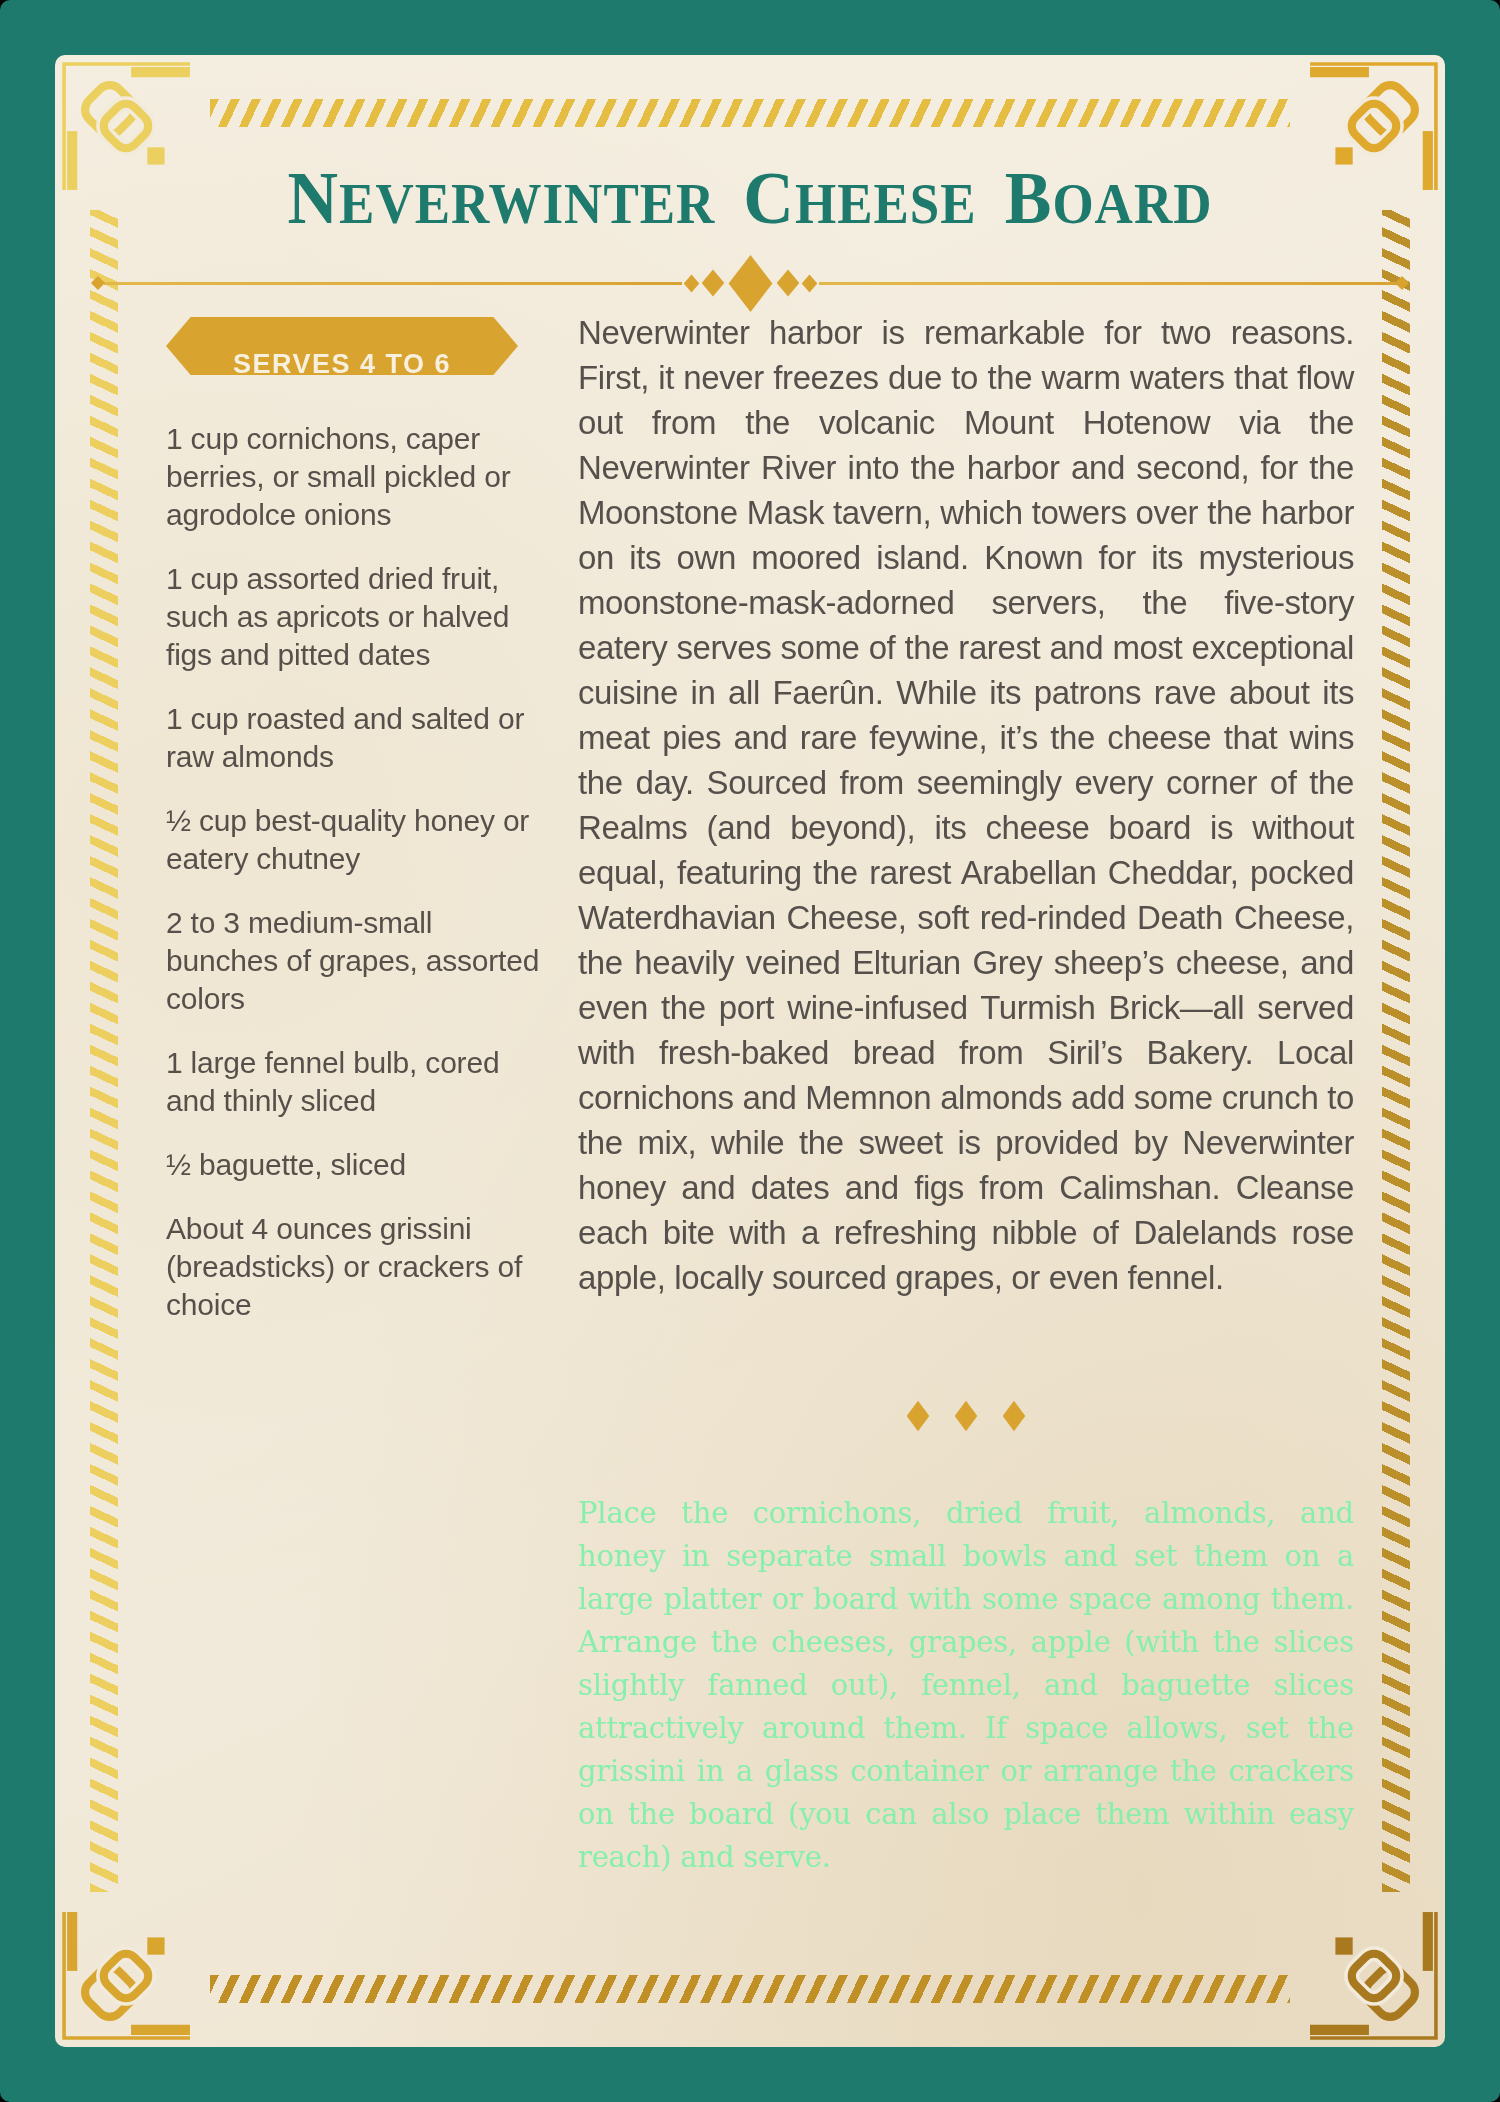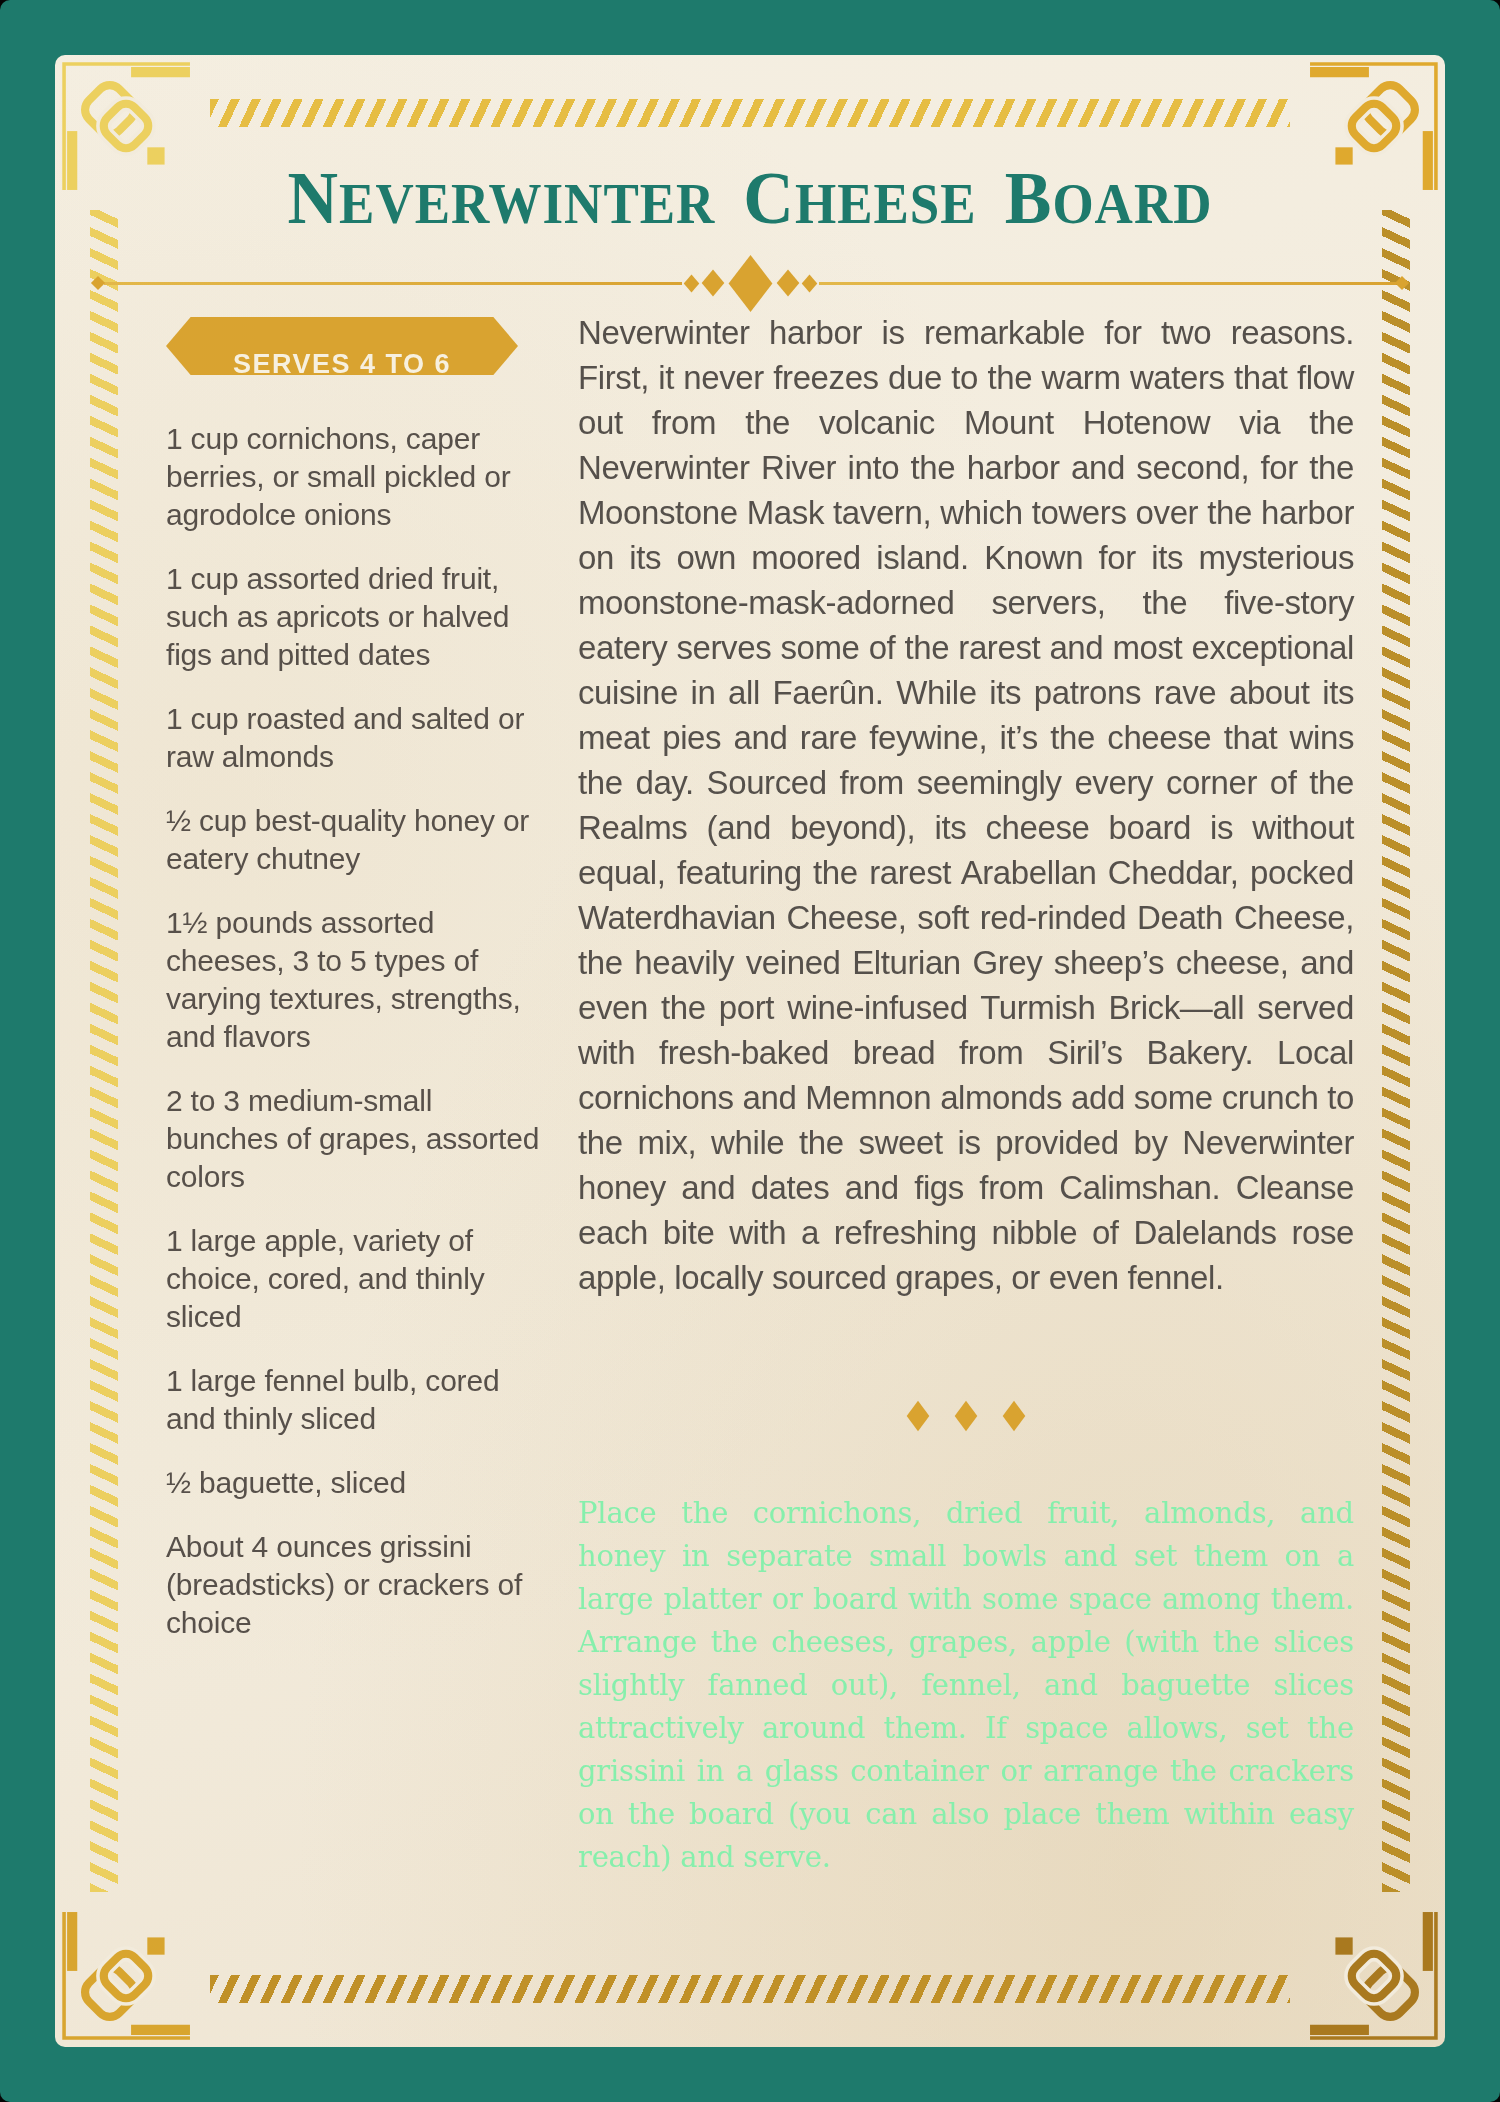--- a/index.html
+++ b/index.html
@@ -147,23 +147,21 @@
   <div class="badge">
     <span>SERVES 4 TO 6</span>
   </div>
 
   <div class="ingredients">
 
   <p class="ingredient">1 cup cornichons, caper berries, or small pickled or agrodolce onions</p>
       <p class="ingredient">1 cup assorted dried fruit, such as apricots or halved figs and pitted dates</p>
       <p class="ingredient">1 cup roasted and salted or raw almonds</p>
       <p class="ingredient">½ cup best-quality honey or eatery chutney</p>
-      <p class="ingredient">1½ pounds assorted cheeses, 3 to 5 types of varying textures, strengths, and flavors</p>
       <p class="ingredient">2 to 3 medium-small bunches of grapes, assorted colors</p>
-      <p class="ingredient">1 large apple, variety of choice, cored, and thinly sliced</p>
       <p class="ingredient">1 large fennel bulb, cored and thinly sliced</p>
       <p class="ingredient">½ baguette, sliced</p>
       <p class="ingredient">About 4 ounces grissini (breadsticks) or crackers of choice</p>
     </div>
 
   <p class="intro">Neverwinter harbor is remarkable for two reasons. First, it never freezes due to the warm waters that flow out from the volcanic Mount Hotenow via the Neverwinter River into the harbor and second, for the Moonstone Mask tavern, which towers over the harbor on its own moored island. Known for its mysterious moonstone-mask-adorned servers, the five-story eatery serves some of the rarest and most exceptional cuisine in all Faerûn. While its patrons rave about its meat pies and rare feywine, it’s the cheese that wins the day. Sourced from seemingly every corner of the Realms (and beyond), its cheese board is without equal, featuring the rarest Arabellan Cheddar, pocked Waterdhavian Cheese, soft red-rinded Death Cheese, the heavily veined Elturian Grey sheep’s cheese, and even the port wine-infused Turmish Brick—all served with fresh-baked bread from Siril’s Bakery. Local cornichons and Memnon almonds add some crunch to the mix, while the sweet is provided by Neverwinter honey and dates and figs from Calimshan. Cleanse each bite with a refreshing nibble of Dalelands rose apple, locally sourced grapes, or even fennel.</p>
 
   <div class="mid-divider">
     <span class="d-mid"></span>
     <span class="d-mid"></span>

